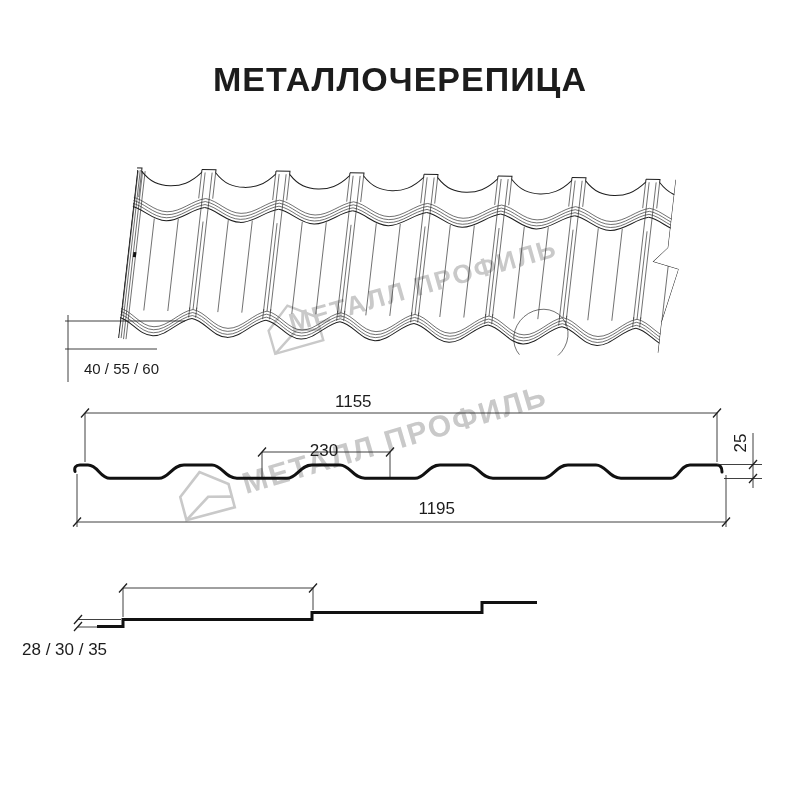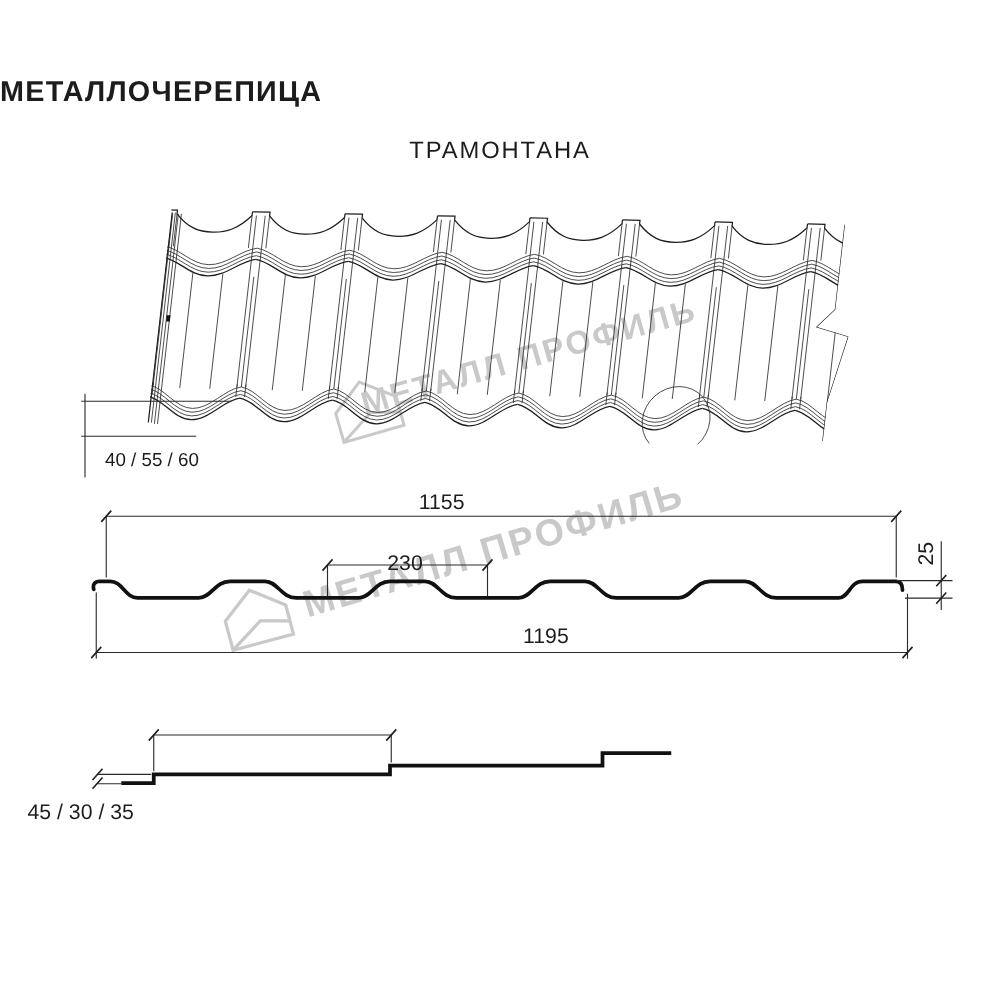--- a/index.html
+++ b/index.html
@@ -1,19 +1,19 @@
 <!DOCTYPE html>
 <html><head>
 <meta charset="utf-8">
 <style>
   html,body{margin:0;padding:0;background:#fff;}
   .page{position:relative;width:800px;height:800px;background:#ffffff;overflow:hidden;
         font-family:"Liberation Sans", sans-serif;color:#1c1c1c;}
   .lbl{position:absolute;color:#1c1c1c;white-space:nowrap;}
-  .title{top:60px;left:0;width:800px;text-align:left;font-size:23px;font-weight:bold;letter-spacing:1px;}
+  .title{top:60px;left:0;width:800px;text-align:center;font-size:34px;font-weight:bold;letter-spacing:1px;}
   .subtitle{top:110px;left:0;width:800px;text-align:center;font-size:19px;letter-spacing:1.5px;font-weight:normal;}
   .dim{font-size:17px;}
   .t505560{left:84px;top:360px;font-size:15px;}
   .t1155{left:335px;top:392px;width:120px;text-align:left;}
   .t230{left:264px;top:431px;width:120px;text-align:center;margin-top:10px;}
   .t25{left:722px;top:434px;width:36px;height:18px;text-align:center;transform:rotate(-90deg);}
   .t1195{left:335px;top:499px;width:120px;text-align:right;}
   .t350400{left:128px;top:561px;width:160px;text-align:center;}
   .t253035{left:22px;top:640px;}
   svg{position:absolute;left:0;top:0;}
@@ -24,21 +24,20 @@
   .thick{fill:none;stroke:#111111;stroke-width:3px;stroke-linecap:round;}
   .thickstep{fill:none;stroke:#111111;stroke-width:3px;stroke-linecap:butt;}
   .wm{font-family:"Liberation Sans",sans-serif;font-weight:bold;letter-spacing:2px;}
 </style>
 </head>
 <body>
 
 <div class="page">
 
   <div class="lbl title">МЕТАЛЛОЧЕРЕПИЦА</div>
-  <div class="lbl subtitle">ТРАМОНТАНА</div>
 
   <svg width="800" height="800" viewBox="0 0 800 800">
     <defs>
       <clipPath id="sheetClip">
         <path d="M137,150 L676,150 L676,236 L663,250 L689,257 L678,310 L678,346 L137,346 Z"></path>
       </clipPath>
       <g id="mod">
         <path class="tl" d="M-7,0 H7 V3 C17,14 26,17 37,17 C48,17 57,14 67,3 V0"></path>
         <path class="tn" d="M-7,3 V29 M-3.5,3 V30 M3.5,3 V30 M7,3 V29"></path>
         <path class="tn" d="M0,29 C13,31 23,43 37,43 C51,43 61,31 74,29"></path>
@@ -131,15 +130,15 @@
       <path class="tick" d="M119,592.5 L127,583.5 M309,592.5 L317,583.5"></path>
       <path class="tick" d="M74,624 L82,615 M74,631 L82,622"></path>
     </g>
   </svg>
 
   <div class="lbl t505560">40 / 55 / 60</div>
   <div class="lbl dim t1155">1155</div>
   <div class="lbl dim t230">230</div>
   <div class="lbl dim t25">25</div>
   <div class="lbl dim t1195">1195</div>
-  <div class="lbl dim t253035">45 / 30 / 35</div>
+  <div class="lbl dim t253035">28 / 30 / 35</div>
 
 </div>
 
 </body></html>

